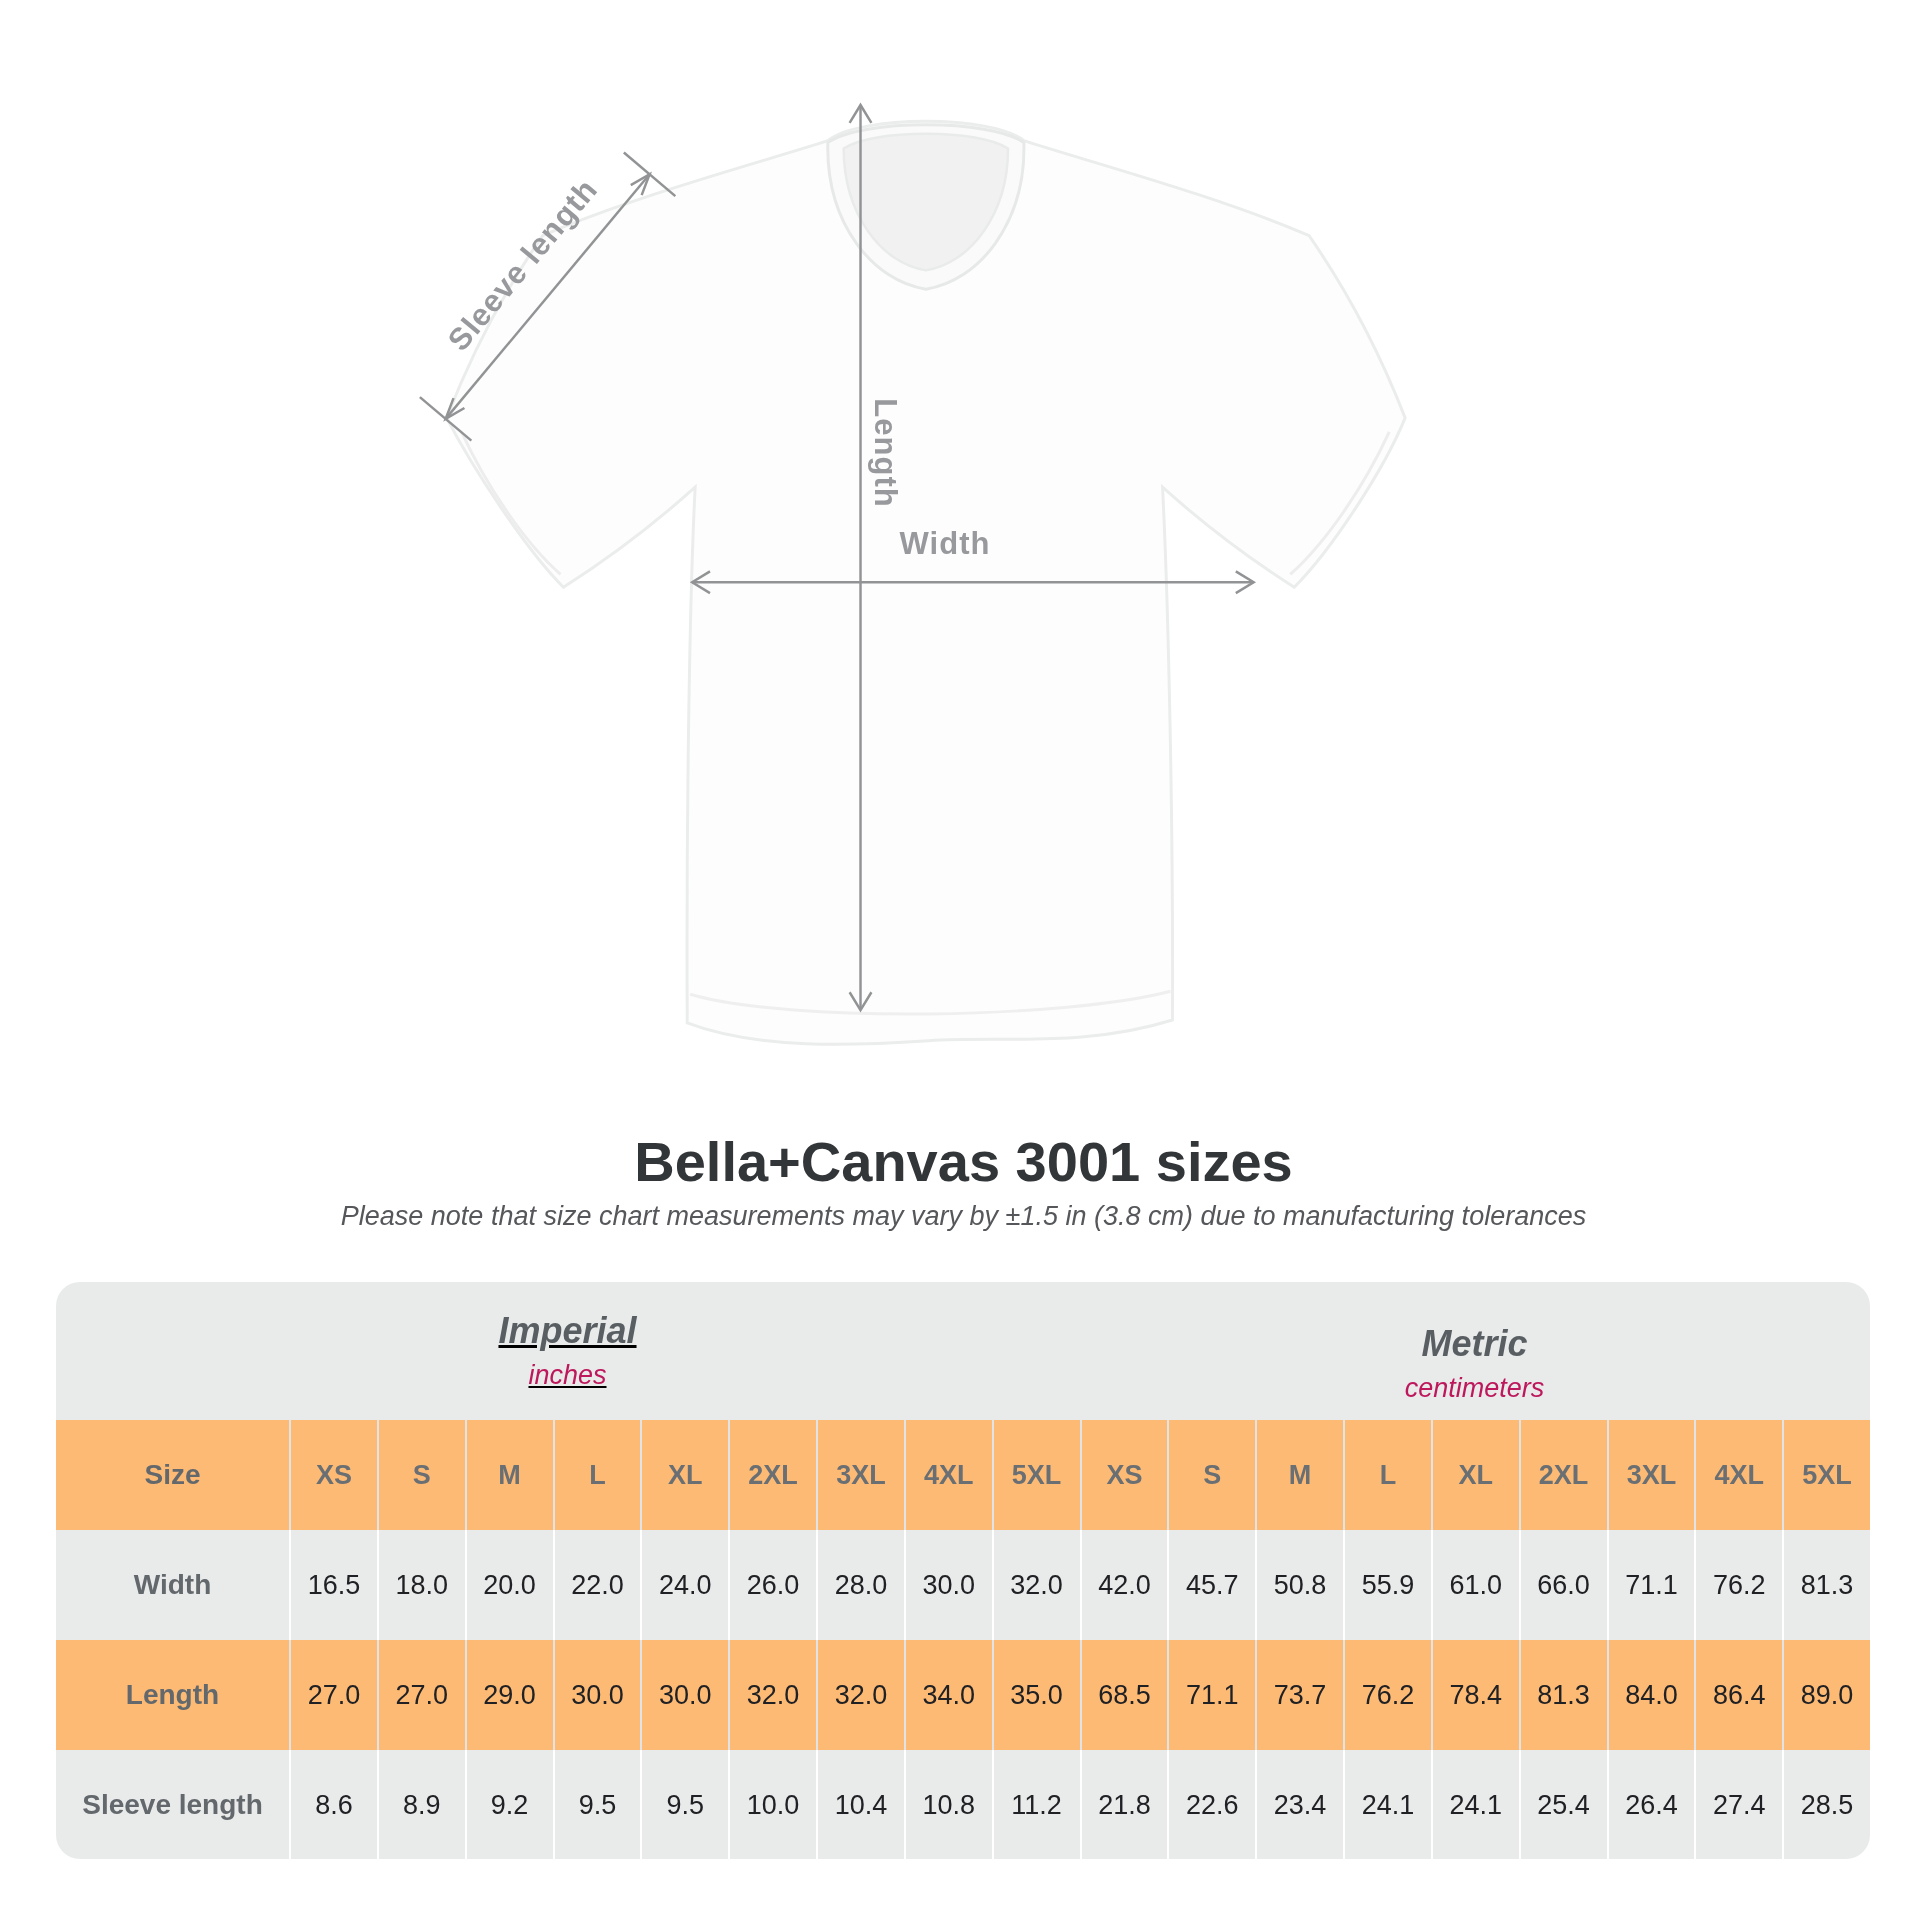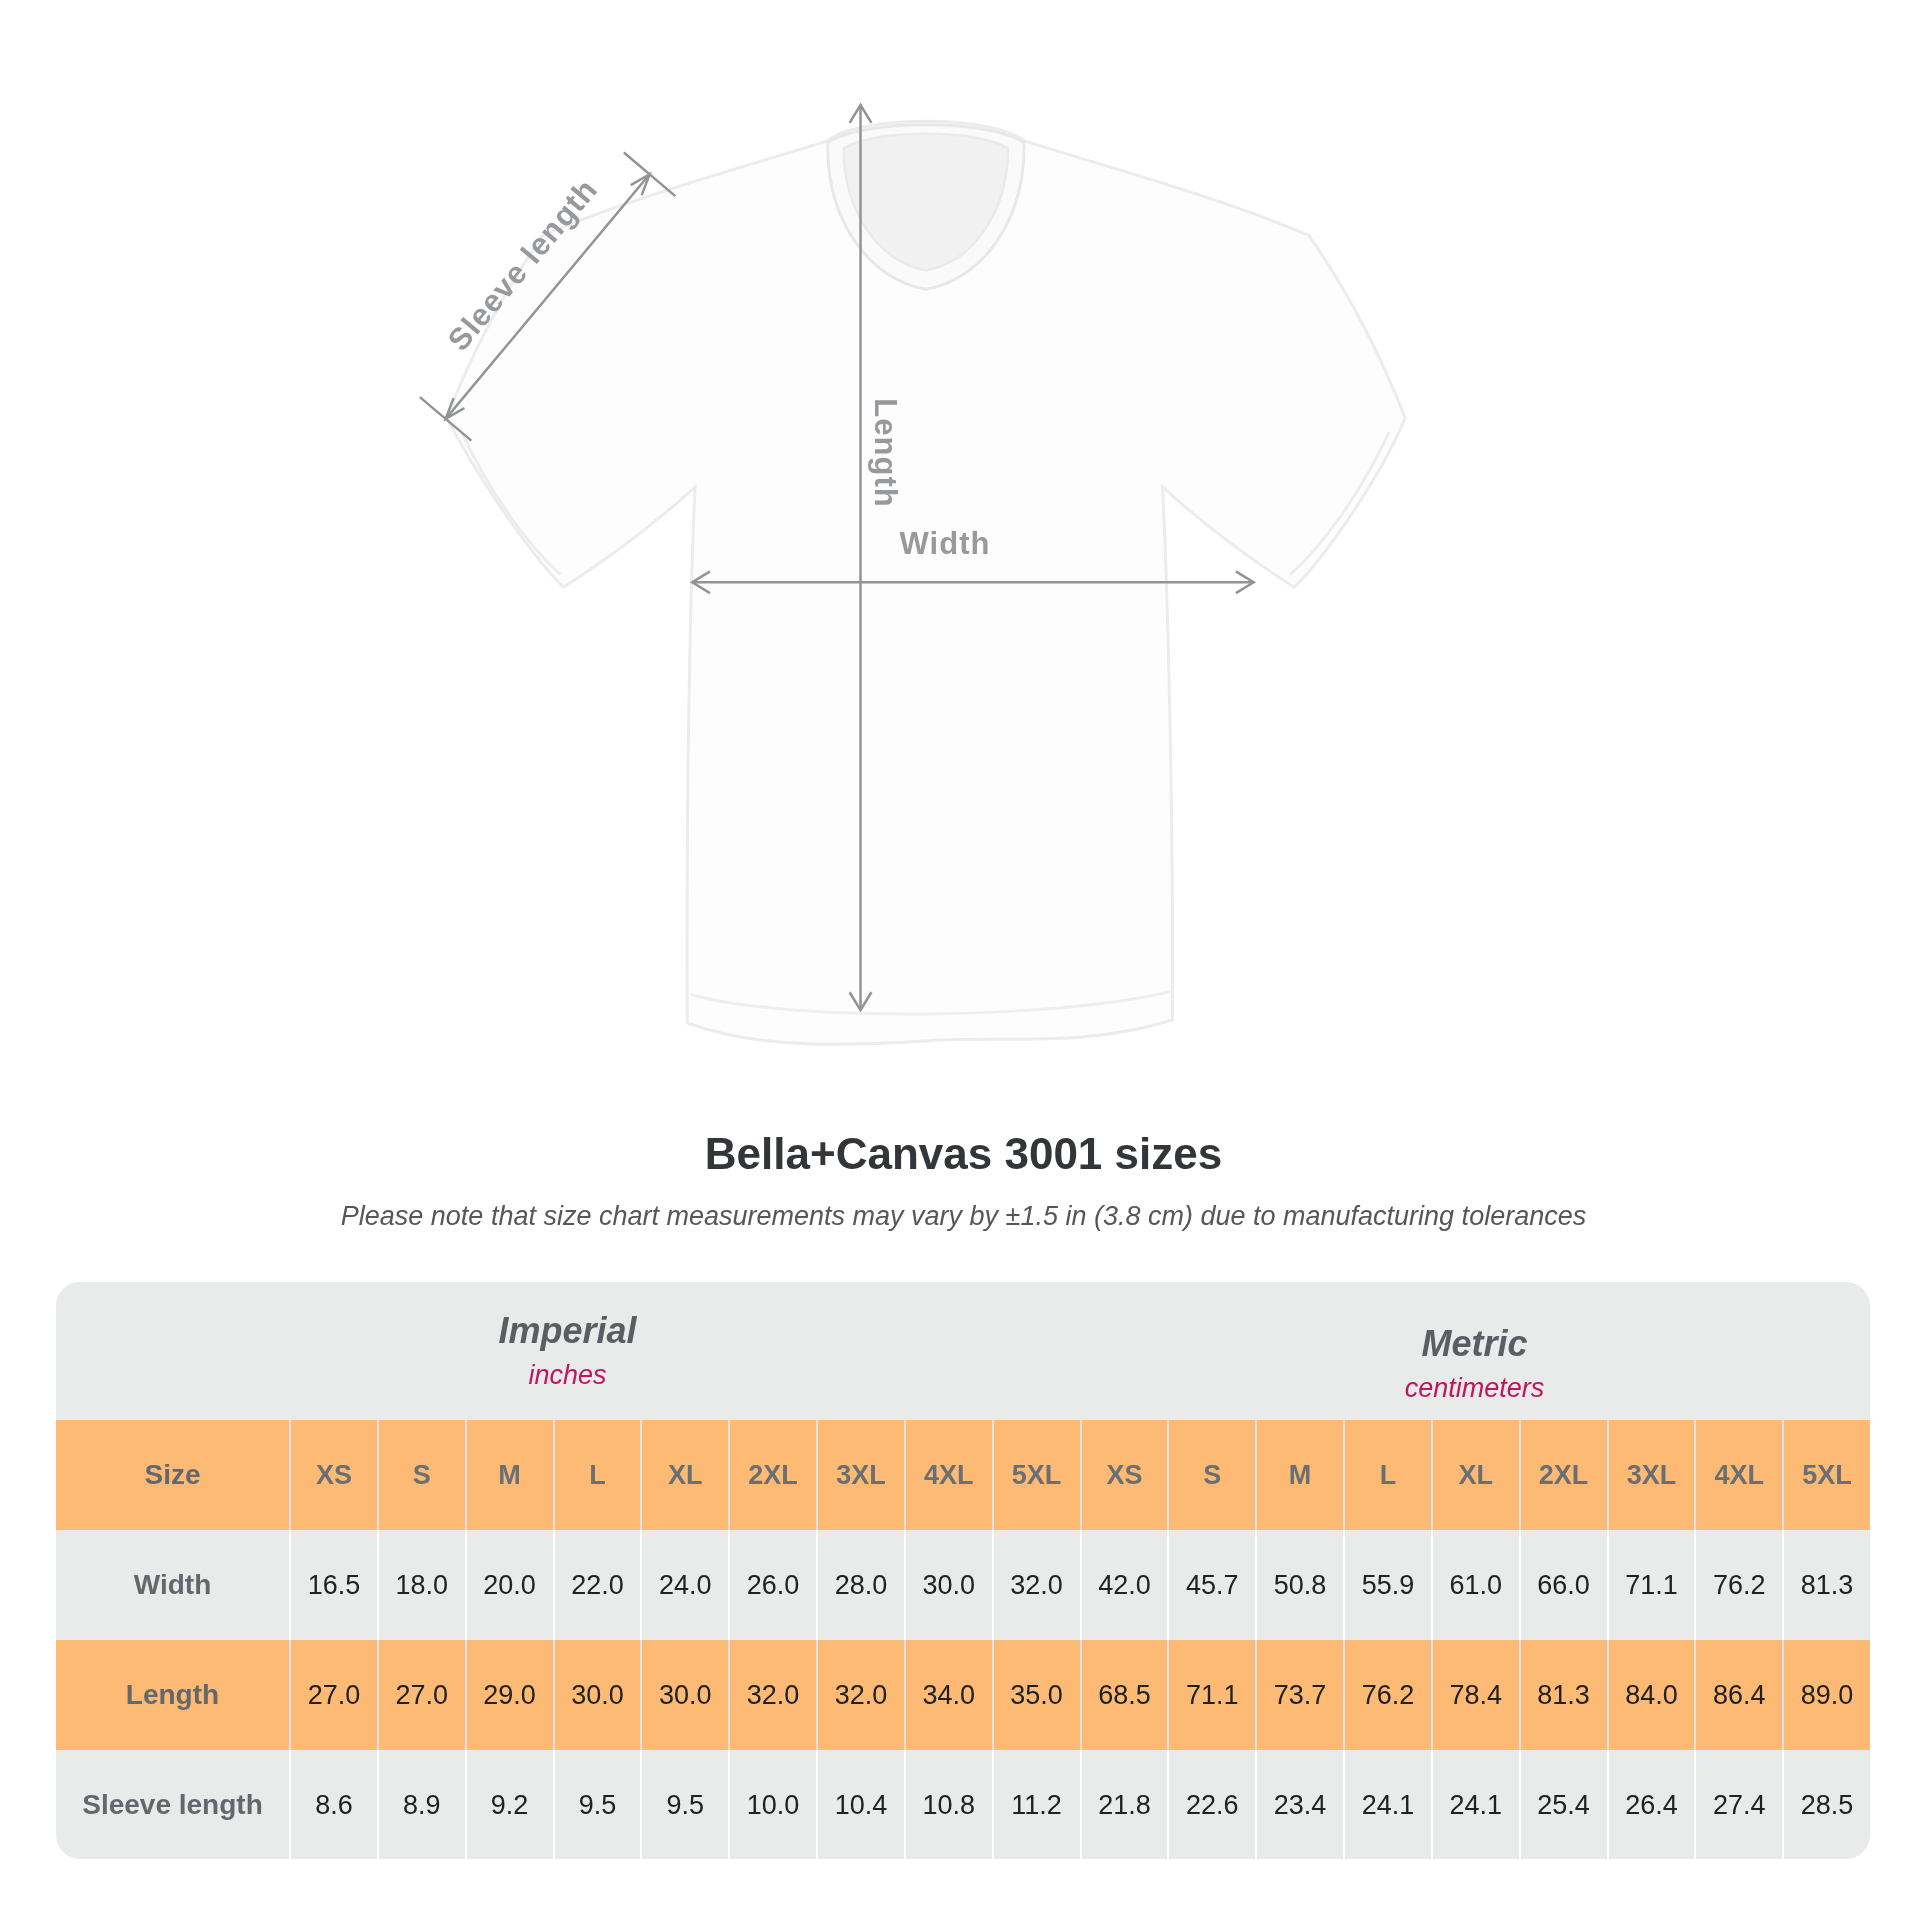--- a/index.html
+++ b/index.html
@@ -12,30 +12,30 @@
   .dim-label{position:absolute;font-weight:bold;color:#97999c;white-space:nowrap;}
   .dim-label.sleeve{left:523px;top:265px;font-size:31px;letter-spacing:1px;
         transform:translate(-50%,-50%) rotate(-50deg);}
   .dim-label.len{left:885px;top:453px;font-size:31px;letter-spacing:1px;
         transform:translate(-50%,-50%) rotate(90deg);}
   .dim-label.wid{left:945px;top:544px;font-size:31px;letter-spacing:1px;
         transform:translate(-50%,-50%);}
 
   
   .title{position:absolute;left:0;top:1129px;width:1927px;margin:0;text-align:center;
-        font-size:44px;font-weight:bold;color:#333638;}
+        font-size:56px;font-weight:bold;color:#333638;}
   .subtitle{position:absolute;left:0;top:1201px;width:1927px;margin:0;text-align:center;
         font-style:italic;font-size:27px;color:#55575a;}
 
   
   .size-table{position:absolute;left:56px;top:1282px;width:1814px;height:577px;
         border-radius:24px;overflow:hidden;}
   .unit-band{display:flex;height:138px;background:#e9eaea;}
   .unit{text-align:center;padding-top:28px;box-sizing:border-box;}
-  .unit-imperial{width:1023px;}
+  .unit-imperial{width:1023px;text-decoration:underline;}
   .unit-metric{flex:1;margin-top:13px;}
   .unit-label{font-size:36px;font-weight:bold;font-style:italic;color:#585e62;}
   .unit-sub{font-size:27px;font-style:italic;color:#be185d;margin-top:8px;}
 
   .grid{display:grid;grid-template-columns:233px repeat(18,1fr);grid-auto-rows:110px;}
   .cell{display:flex;align-items:center;justify-content:center;font-size:27px;color:#202124;}
   .cell.r-white{background:#fdba74;}
   .cell.r-gray{background:#e9eaea;}
   .cell.sep{border-left:2px solid transparent;}
   .cell.sep.r-white{border-left-color:#e2e3e4;}

